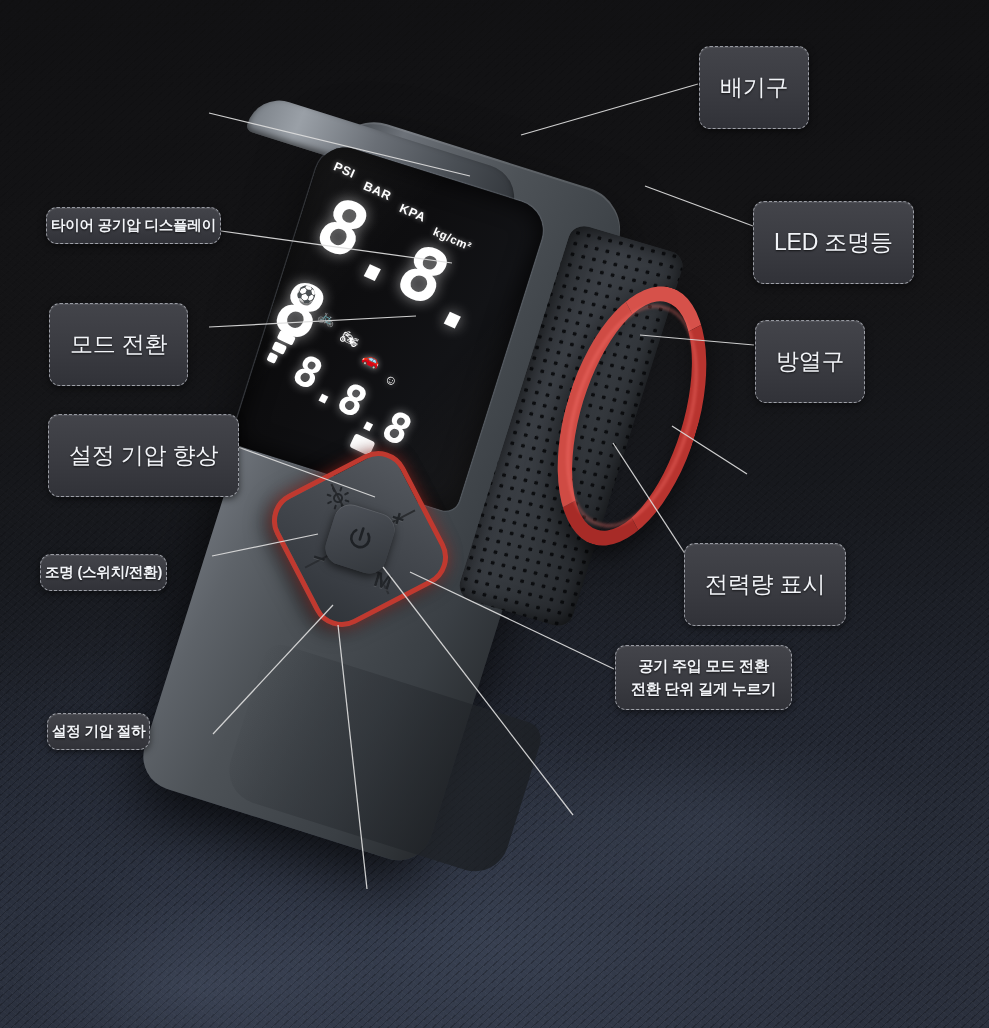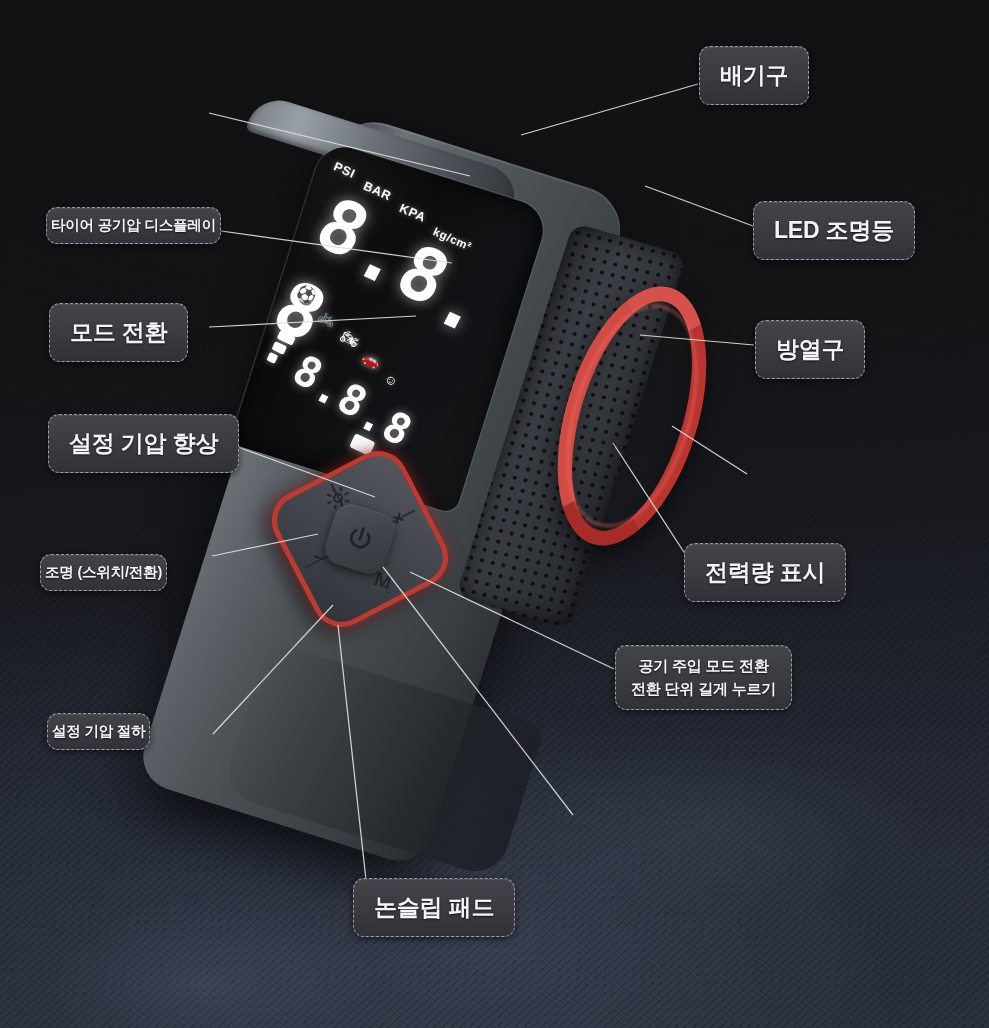--- a/index.html
+++ b/index.html
@@ -43,21 +43,21 @@
     position:absolute; z-index:50;
     background:linear-gradient(180deg,#43444a 0%,#3a3b41 55%,#313238 100%);
     border:1px dashed rgba(215,218,226,0.62);
     border-radius:11px;
     color:#f2f4f8;
     display:flex; flex-direction:column; align-items:center; justify-content:center;
     box-shadow:0 2px 7px rgba(0,0,0,.55), inset 0 1px 0 rgba(255,255,255,.09);
     text-align:center; white-space:nowrap; letter-spacing:-0.2px;
     text-shadow:0 1px 2px rgba(0,0,0,.7);
   }
-  .chip.big   { font-size:23px; font-weight:700; padding:13px 20px; }
+  .chip.big   { font-size:23px; font-weight:400; padding:25px 20px; }
   .chip.small { font-size:14.5px; font-weight:700; padding:8px 4px; }
   .chip.multi { font-size:15px; font-weight:700; padding:8px 15px; line-height:1.55; }
   .chip .ln { display:block; }
 
   
   #device { position:absolute; left:0; top:0; width:989px; height:1028px; z-index:20; }
 
   .dev-layer { position:absolute; transform-origin:center center; }
 
   
@@ -346,15 +346,14 @@
 
 
   <div class="chip big" style="left:684px; top:543px;">전력량 표시</div>
 
   <div class="chip multi" style="left:615px; top:645px;justify-content:center;">
     <span class="ln">공기 주입 모드 전환</span>
     <span class="ln">전환 단위 길게 누르기</span>
   </div>
 
 
-  <div class="chip big" style="left:353px; top:878px;">논슬립 패드</div>
 
 </div>
 
 </body></html>

